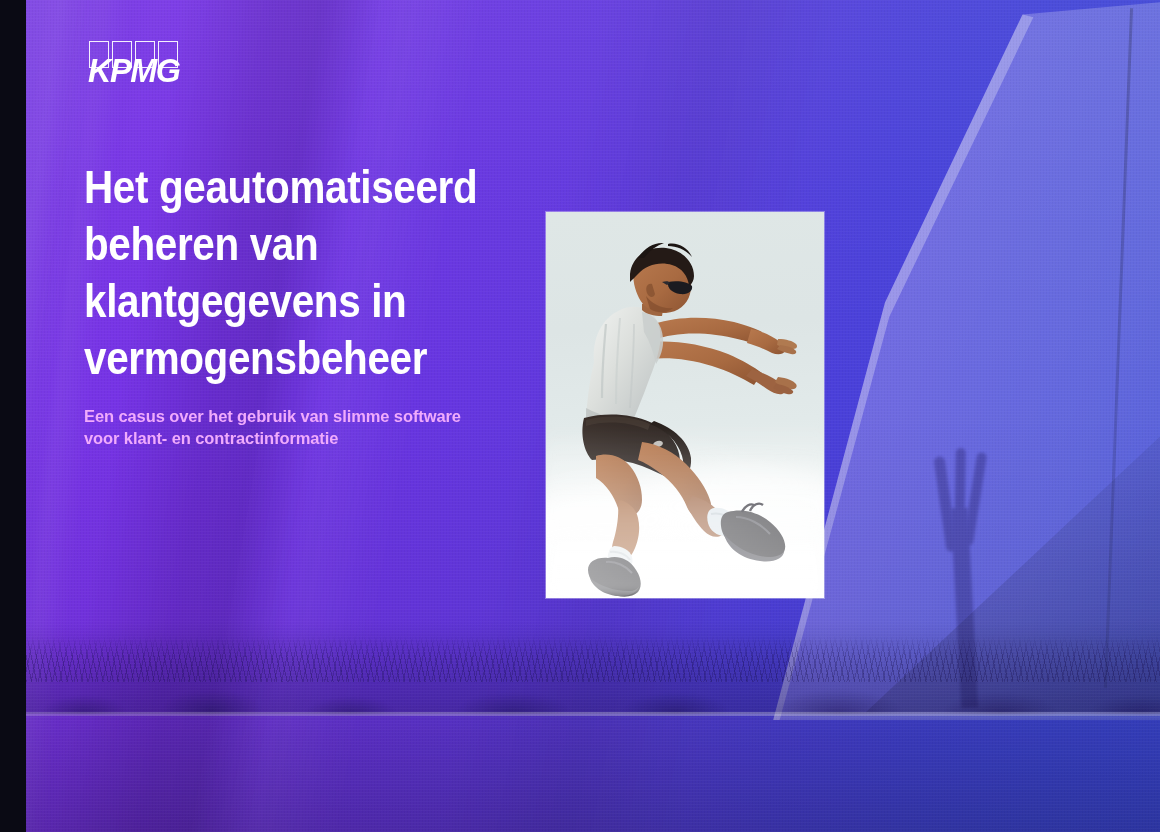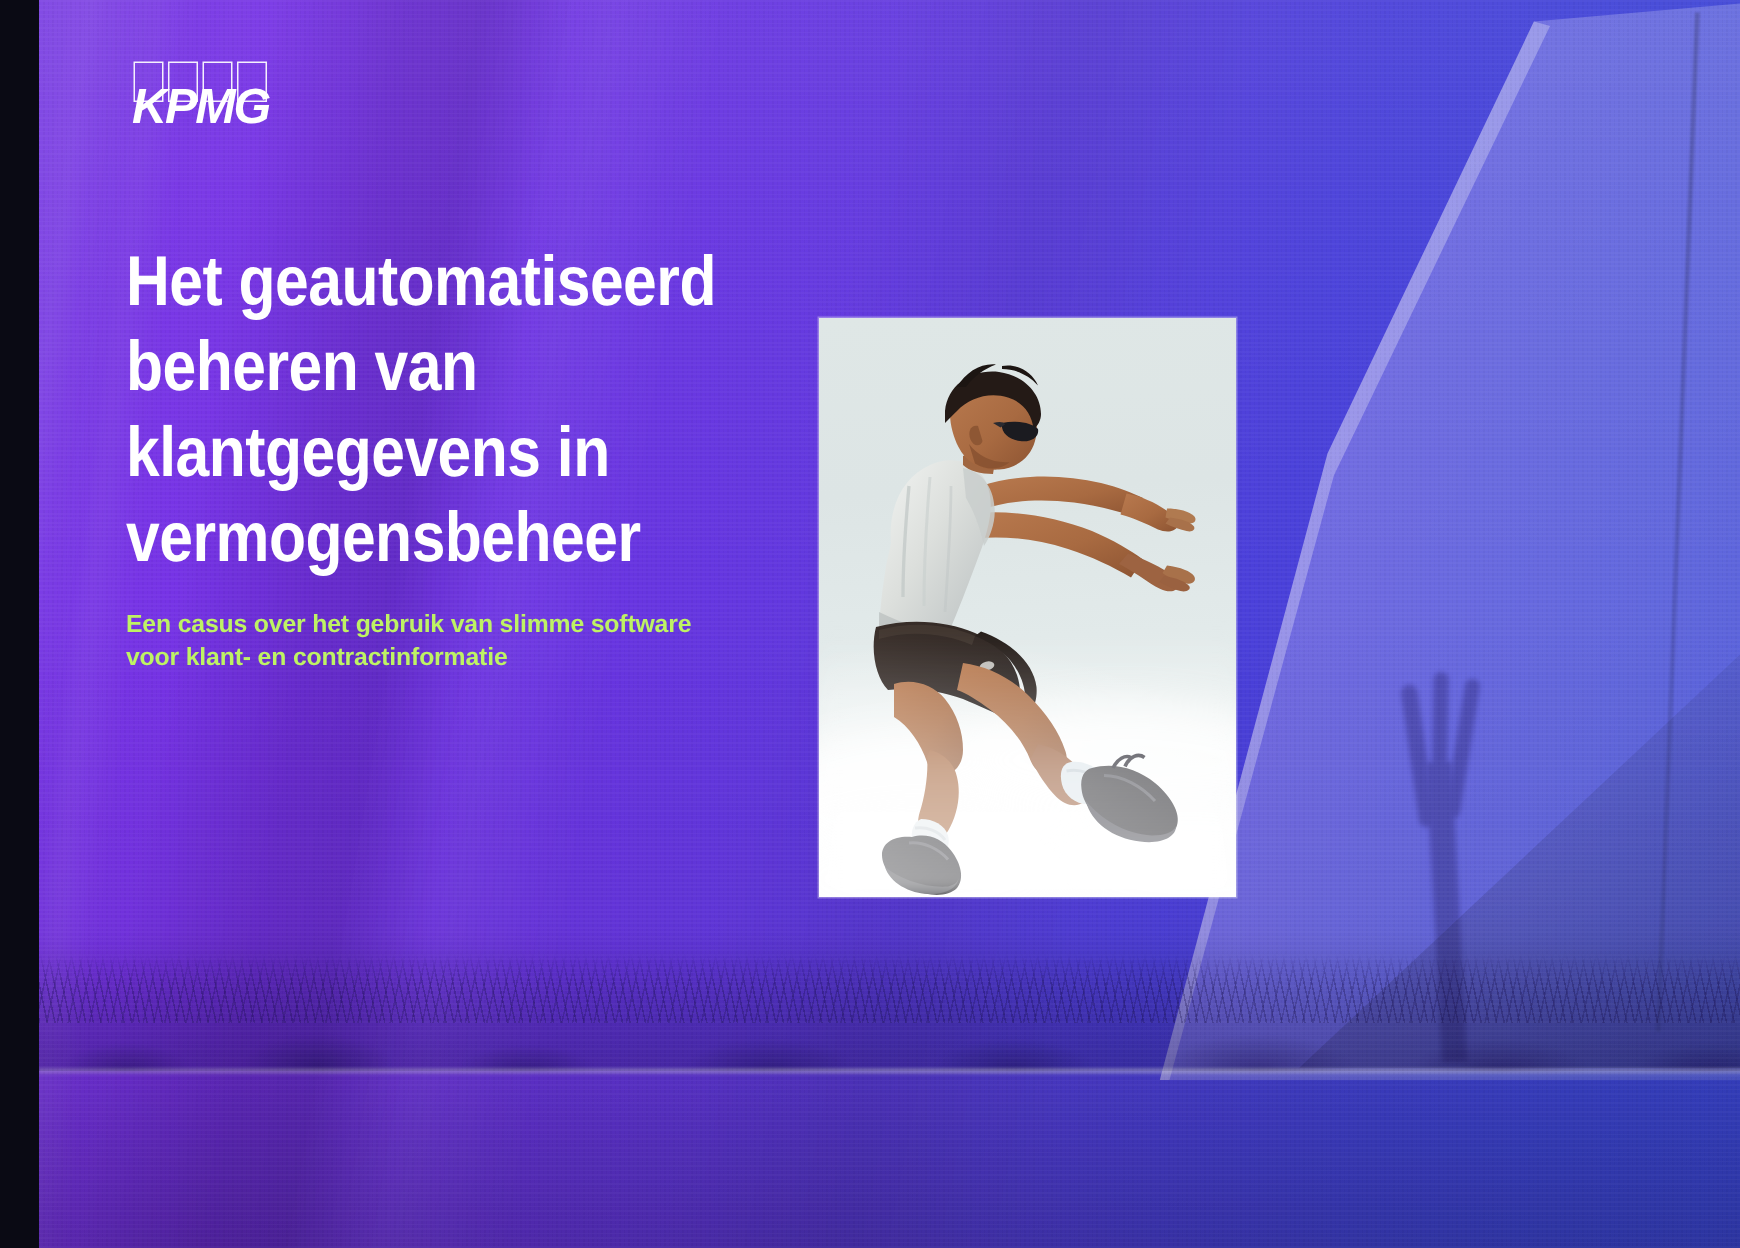--- a/index.html
+++ b/index.html
@@ -225,21 +225,21 @@
     letter-spacing: -0.4px;
     transform: scaleX(0.86);
     transform-origin: left top;
     white-space: pre-line;
   }
   .subtitle {
     position: absolute;
     left: 58px; top: 405px;
     width: 470px;
     margin: 0;
-    color: #bef264;
+    color: #f0abfc;
     font-family: "Liberation Sans", sans-serif;
     font-weight: 700;
     font-size: 16.5px;
     line-height: 22px;
     letter-spacing: -0.1px;
     white-space: pre-line;
   }
 
   
   .photo {

